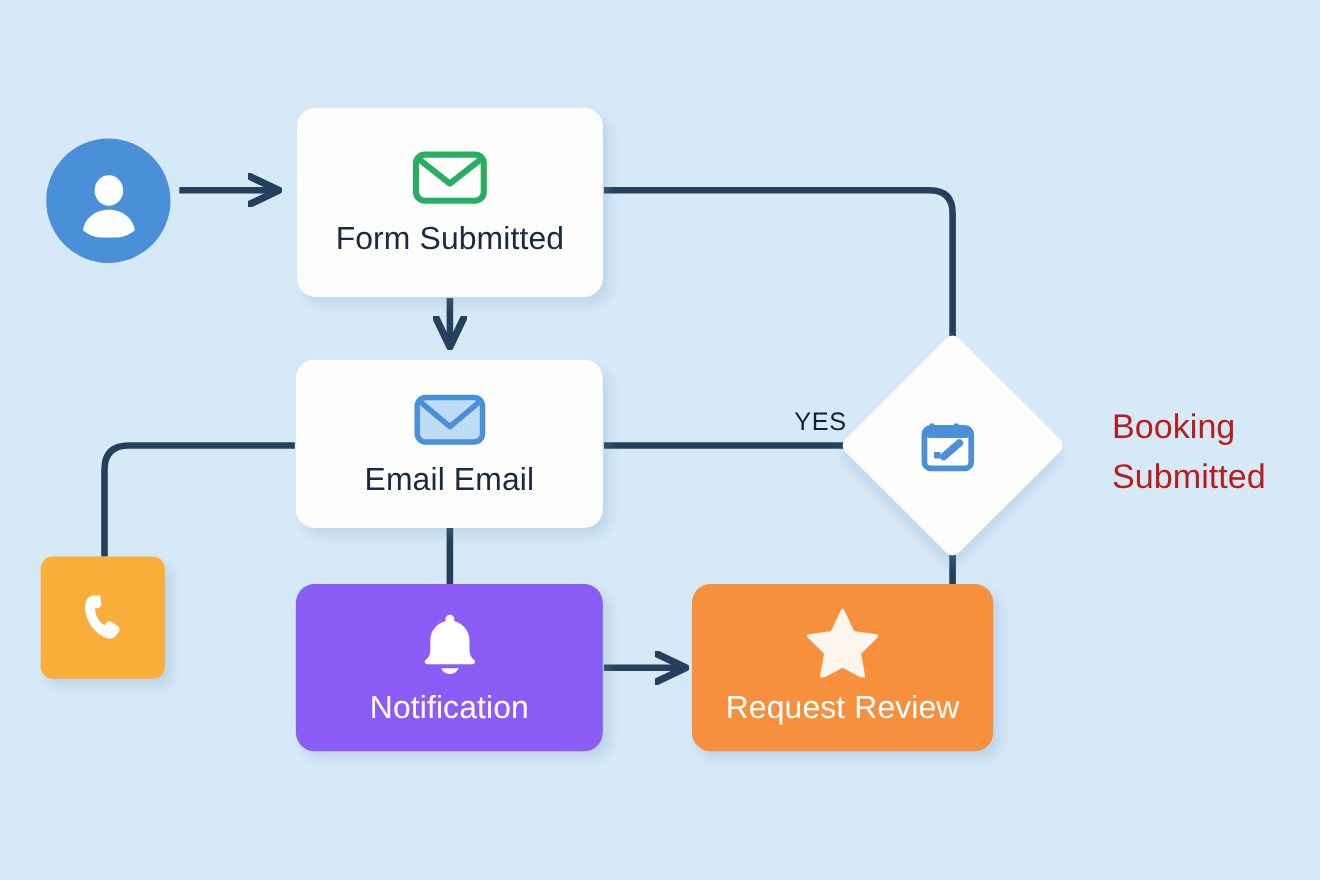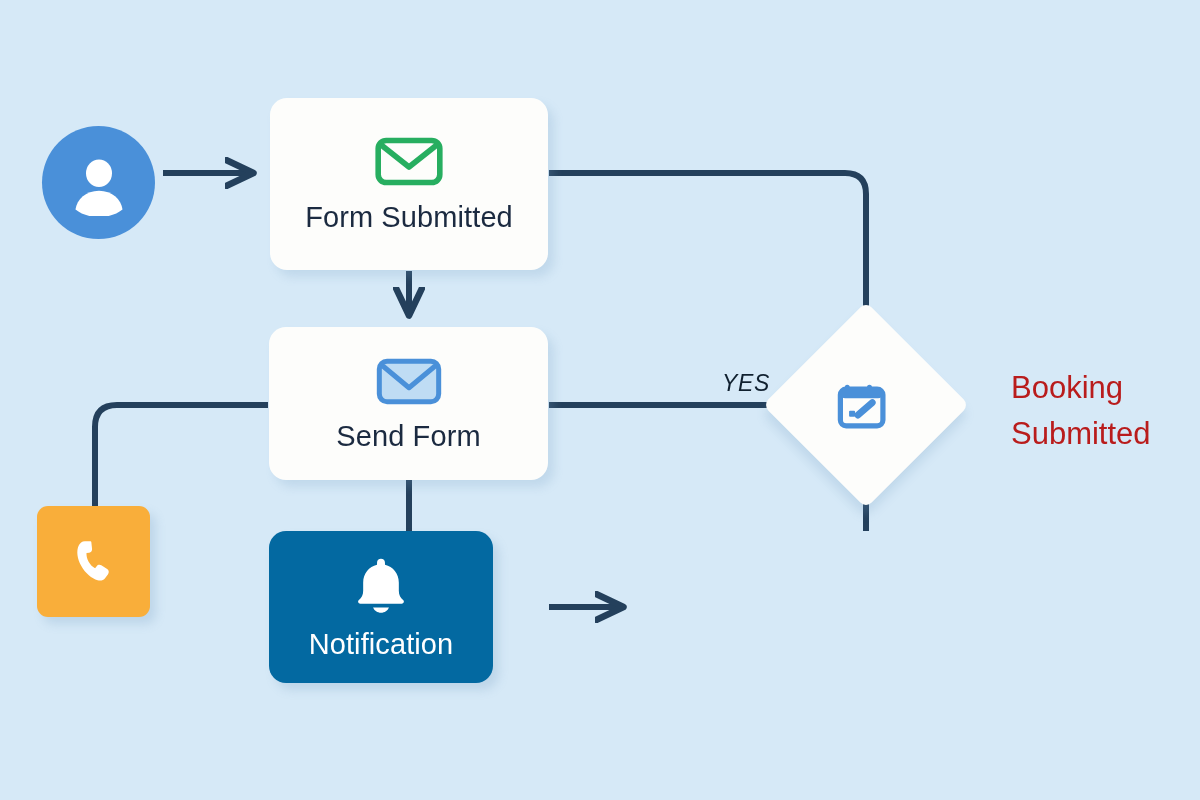--- a/index.html
+++ b/index.html
@@ -56,22 +56,22 @@
   #node-form-submitted {
     left: 270px;  top: 98px;
     width: 278px; height: 172px;
   }
   #node-send-email {
     left: 269px;  top: 327px;
     width: 279px; height: 153px;
   }
   #node-notification {
     left: 269px;  top: 531px;
-    width: 224px; height: 152px;
-    background: #0369a1;
+    width: 279px; height: 152px;
+    background: #8b5cf6;
     box-shadow: 6px 7px 10px rgba(120, 160, 195, 0.25);
   }
   #node-request-review {
     left: 629px;  top: 531px;
     width: 274px; height: 152px;
     background: #f7903d;
     box-shadow: 6px 7px 10px rgba(120, 160, 195, 0.25);
   }
   #node-notification .card-label,
   #node-request-review .card-label {
@@ -141,21 +141,20 @@
   }
   #label-booking span { display: block; }
 
   
   #label-yes {
     position: absolute;
     left: 722px; top: 370px;
     font-size: 23px;
     color: #10202f;
     letter-spacing: 0.6px;
-    font-style: italic;
   }
 </style>
 </head>
 <body>
 
 <div id="canvas">
 
   <svg id="wires" viewBox="0 0 1200 800" xmlns="http://www.w3.org/2000/svg">
     <defs>
       <marker id="arrow" viewBox="0 0 10 10" refX="8.2" refY="5" markerWidth="5.2" markerHeight="5.2" orient="auto-start-reverse">
@@ -202,36 +201,45 @@
     <div class="card-label">Form Submitted</div>
   </div>
 
   <div class="node card" id="node-send-email">
     <span class="card-icon">
       <svg width="68" height="53" viewBox="0 0 70 55" xmlns="http://www.w3.org/2000/svg">
         <rect x="4.2" y="6.5" width="61.6" height="42" rx="8" ry="8" fill="#bfdcf4" stroke="#4a90d9" stroke-width="5.2"></rect>
         <path d="M 8.8 12.2 L 35 34 L 61.2 12.2" fill="none" stroke="#4a90d9" stroke-width="5.2" stroke-linecap="round" stroke-linejoin="round"></path>
       </svg>
     </span>
-    <div class="card-label">Send Form</div>
+    <div class="card-label">Email Email</div>
   </div>
 
   <div class="node card" id="node-notification">
     <span class="card-icon">
       <svg width="62" height="62" viewBox="0 0 64 64" xmlns="http://www.w3.org/2000/svg">
         <path d="M 32 5 C 29.6 5 27.9 6.7 27.9 9 L 27.9 11.2 C 19.6 13.1 13.6 20.5 13.6 29.3
                  L 13.6 38 C 13.6 42.2 11.8 45.5 9.2 47.6 C 7.6 48.9 8.5 51.4 10.6 51.4
                  L 53.4 51.4 C 55.5 51.4 56.4 48.9 54.8 47.6 C 52.2 45.5 50.4 42.2 50.4 38
                  L 50.4 29.3 C 50.4 20.5 44.4 13.1 36.1 11.2 L 36.1 9 C 36.1 6.7 34.4 5 32 5 Z" fill="#ffffff"></path>
         <path d="M 23.8 55.2 C 25.1 58.4 28.2 60.6 32 60.6 C 35.8 60.6 38.9 58.4 40.2 55.2 Z" fill="#ffffff"></path>
       </svg>
     </span>
     <div class="card-label">Notification</div>
   </div>
 
+  <div class="node card" id="node-request-review">
+    <span class="card-icon">
+      <svg width="66" height="63" viewBox="0 0 66 63" xmlns="http://www.w3.org/2000/svg">
+        <path d="M 33 2.5 L 42.3 22.3 L 63.5 25.3 L 48 40.8 L 51.8 62.1
+                 L 33 52 L 14.2 62.1 L 18 40.8 L 2.5 25.3 L 23.7 22.3 Z" fill="#fdf6ec" stroke="#fdf6ec" stroke-width="3.5" stroke-linejoin="round"></path>
+      </svg>
+    </span>
+    <div class="card-label">Request Review</div>
+  </div>
 
   <div class="node" id="node-follow-up">
     <span class="card-icon">
       <svg width="50" height="50" viewBox="0 0 52 52" xmlns="http://www.w3.org/2000/svg">
         <path d="M 16.5 4.5 C 13.6 4.5 11.2 6.4 10 9.2 C 7.6 14.8 8.4 22.4 12.8 30.2
                  C 17.2 38 23.6 43.2 29.8 45 C 32.9 45.9 35.9 45 37.7 42.6 L 40.6 38.7
                  C 41.9 37 41.5 34.6 39.7 33.4 L 33.6 29.4 C 32 28.4 29.9 28.8 28.8 30.3
                  L 27.1 32.6 C 24.5 31.2 22.2 28.9 20.4 25.8 C 18.7 22.7 18 19.6 18.2 16.7
                  L 21 16.3 C 22.9 16 24.2 14.3 24 12.4 L 23.2 5.2 C 23.1 4.8 22.8 4.5 22.4 4.5 Z" fill="#ffffff"></path>
       </svg>

